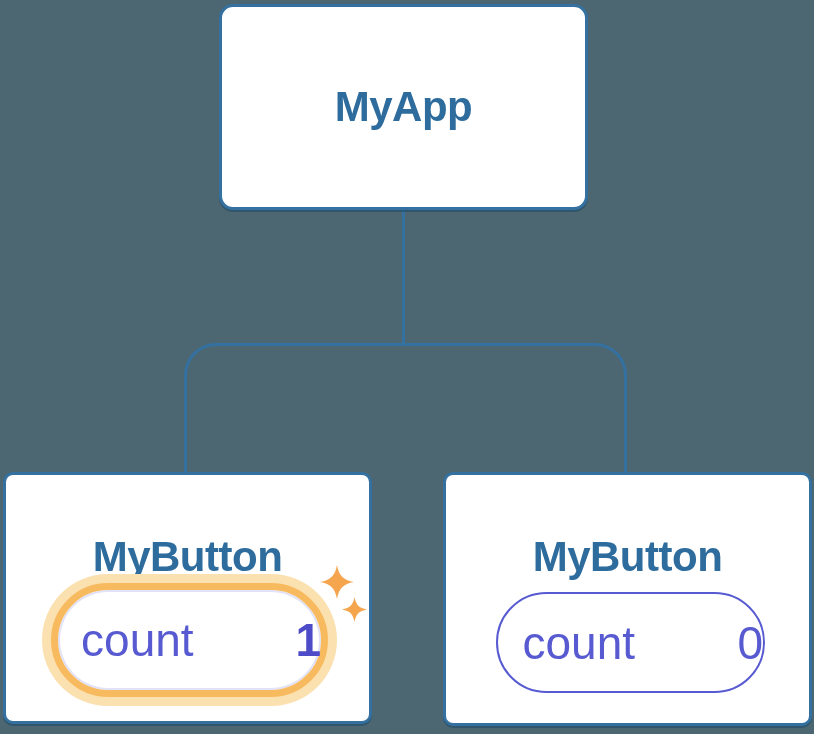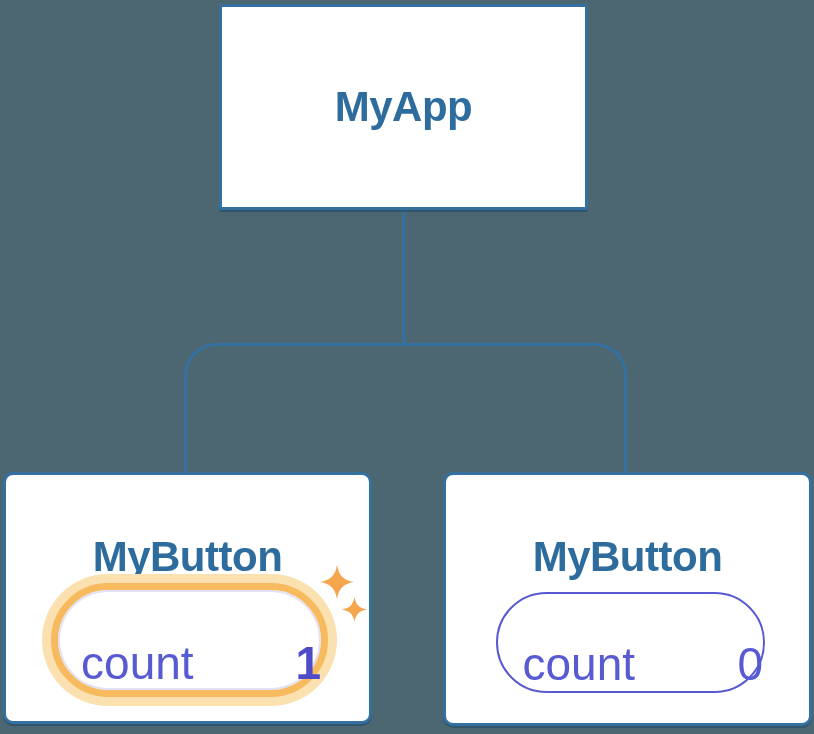--- a/index.html
+++ b/index.html
@@ -34,21 +34,21 @@
   
   .card {
     position: absolute;
     background: var(--card-bg, #FFFFFF);
     border: 3px solid var(--line-blue, #3470A0);
     box-shadow: 0 2px 0 rgba(27, 72, 104, 0.55);
   }
   .card-root {
     left: 219px; top: 4px;
     width: 369px; height: 206px;
-    border-radius: 2px;
+    border-radius: 14px;
     display: flex; align-items: center; justify-content: center;
   }
   .card-child-left  { left: 3px;   top: 472px; width: 369px; height: 252px; border-radius: 10px; }
   .card-child-right { left: 443px; top: 472px; width: 369px; height: 254px; border-radius: 10px; }
 
   .node-title {
     font-size: 42px;
     font-weight: bold;
     letter-spacing: -0.5px;
     color: var(--node-text-blue, #2D6C9D);
@@ -57,21 +57,21 @@
     position: absolute;
     top: 58px; left: 0;
     width: 100%;
     text-align: center;
   }
 
   
   .pill {
     position: absolute;
     display: flex;
-    align-items: flex-end;
+    align-items: center;
     background: #fff;
     gap: 38px;
   }
   .pill-key, .pill-value {
     display: flex;
     align-items: center;
     justify-content: center;
     font-size: 46px;
     color: var(--state-purple, #575AD0);
   }

